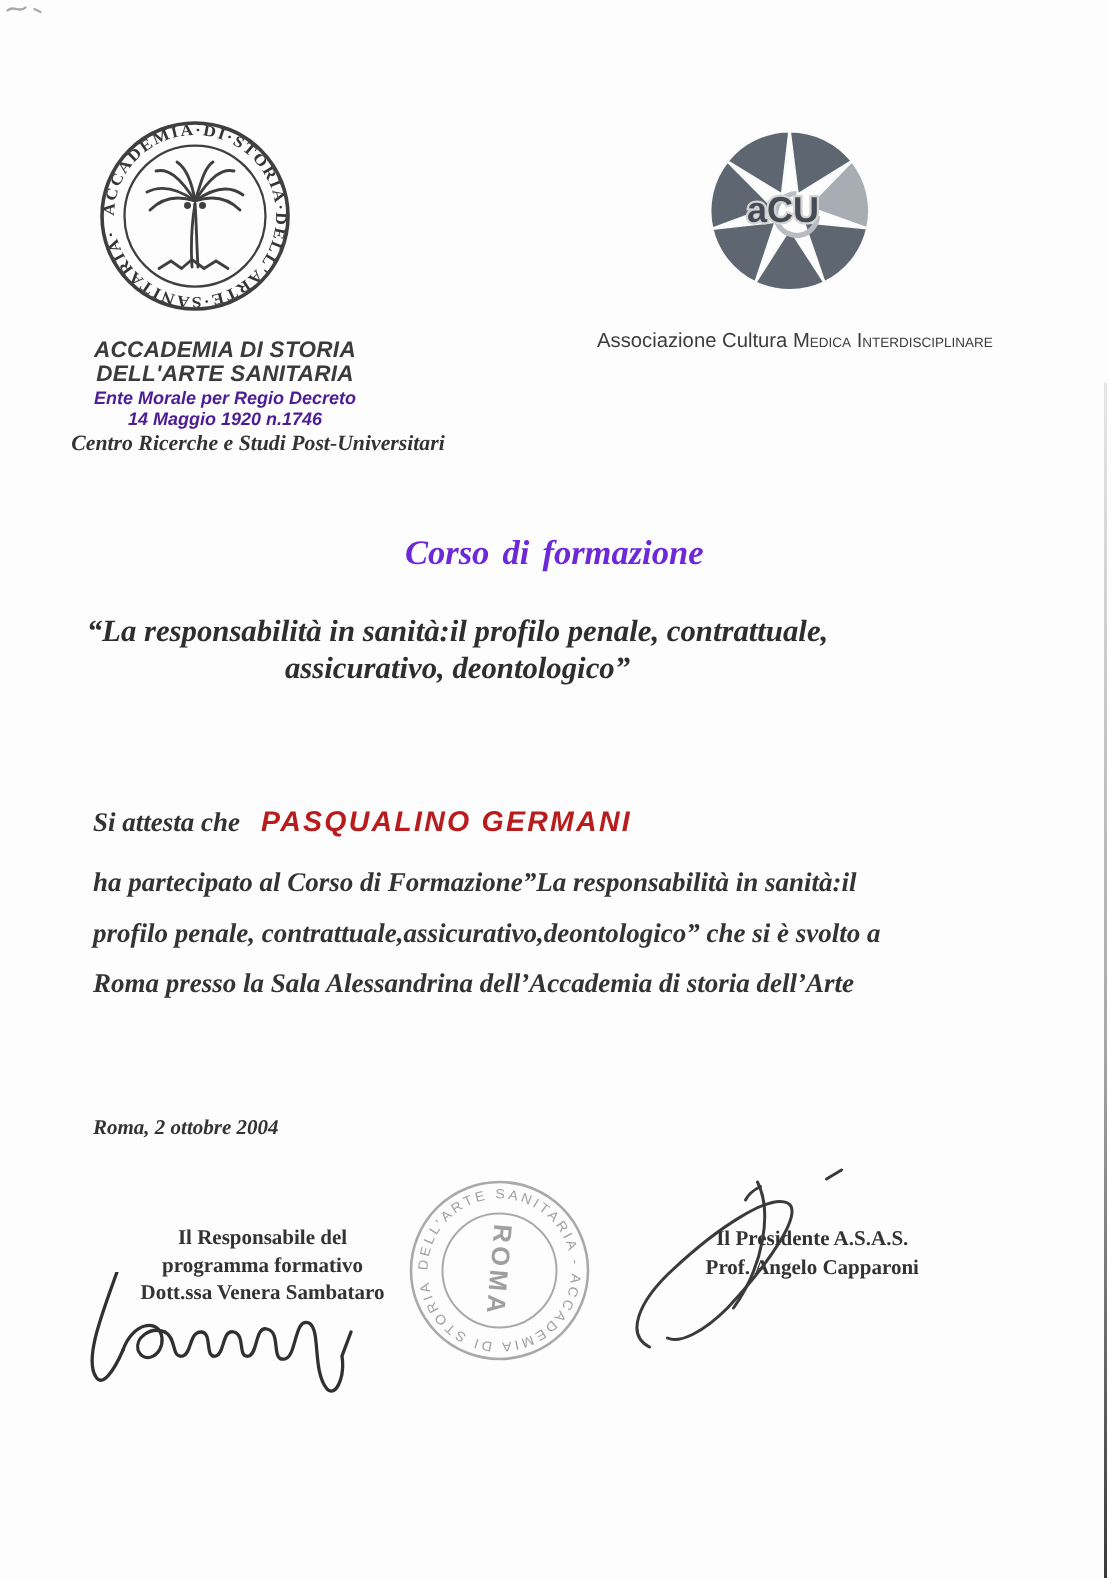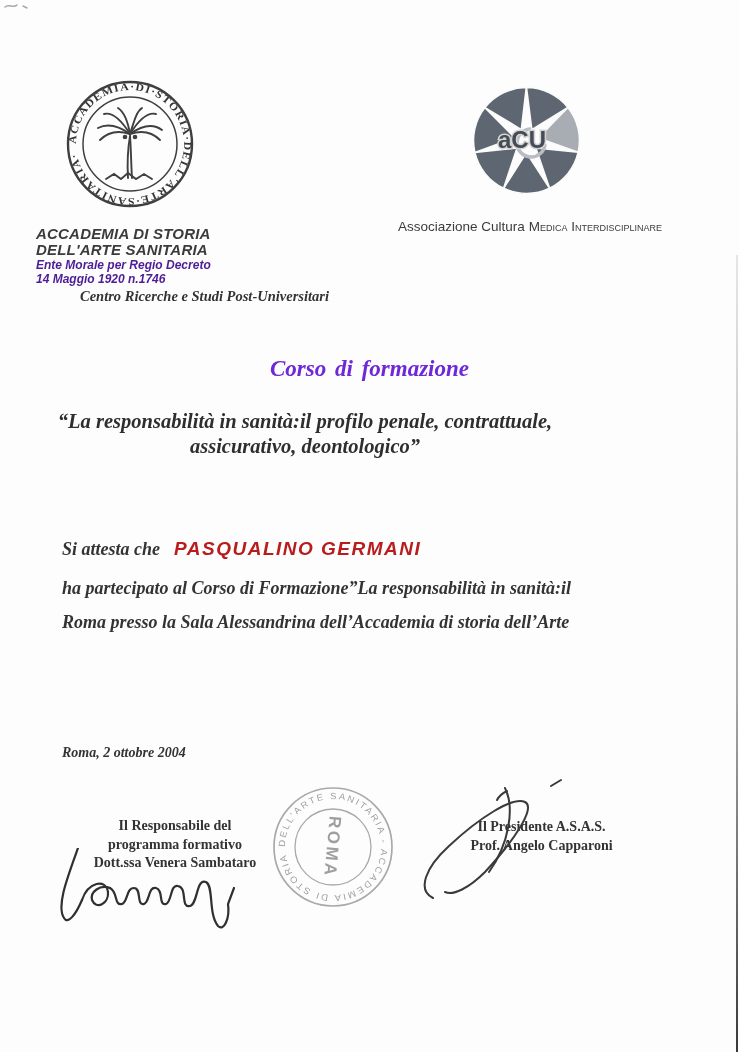--- a/index.html
+++ b/index.html
@@ -4,21 +4,21 @@
 <style>
   html,body{margin:0;padding:0;}
   body{
     width:739px;height:1052px;position:relative;
     background:#fdfdfd;overflow:hidden;
     font-family:"Liberation Serif", serif;color:#3a3a3a;
   }
   .abs{position:absolute;}
   
   .seal{left:64px;top:78px;width:132px;height:132px;}
-  .acc-block{left:0;top:226px;width:300px;margin-left:36px;}
+  .acc-block{left:0;top:226px;width:300px;text-align:center;}
   .acc-l12{
     font-family:"Liberation Sans", sans-serif;font-weight:bold;font-style:italic;
     font-size:15px;line-height:16px;color:#3b3b3b;letter-spacing:.2px;
   }
   .acc-l34{
     font-family:"Liberation Sans", sans-serif;font-weight:bold;font-style:italic;
     font-size:12px;line-height:14px;color:#4c1d95;
   }
   .acc-l5{
     font-family:"Liberation Serif", serif;font-weight:bold;font-style:italic;
@@ -137,20 +137,21 @@
   <div class="abs course-label">Corso di formazione</div>
   <div class="abs course-title">
     <div>“La responsabilità in sanità:il profilo penale, contrattuale,</div>
     <div>assicurativo, deontologico”</div>
   </div>
 
   <div class="abs attest"><span>Si attesta che</span><span class="attendee">PASQUALINO GERMANI</span></div>
 
   <div class="abs body-par">
     <div>ha partecipato al  Corso di Formazione”La responsabilità in sanità:il</div>
+    <div>profilo penale, contrattuale,assicurativo,deontologico”  che si è svolto a</div>
     <div>Roma presso la Sala Alessandrina dell’Accademia di storia dell’Arte</div>
   </div>
 
   <div class="abs place-date">Roma, 2 ottobre 2004</div>
 
   <div class="abs sig-left-text">
     <div>Il Responsabile del</div>
     <div>programma formativo</div>
     <div>Dott.ssa Venera Sambataro</div>
   </div>

